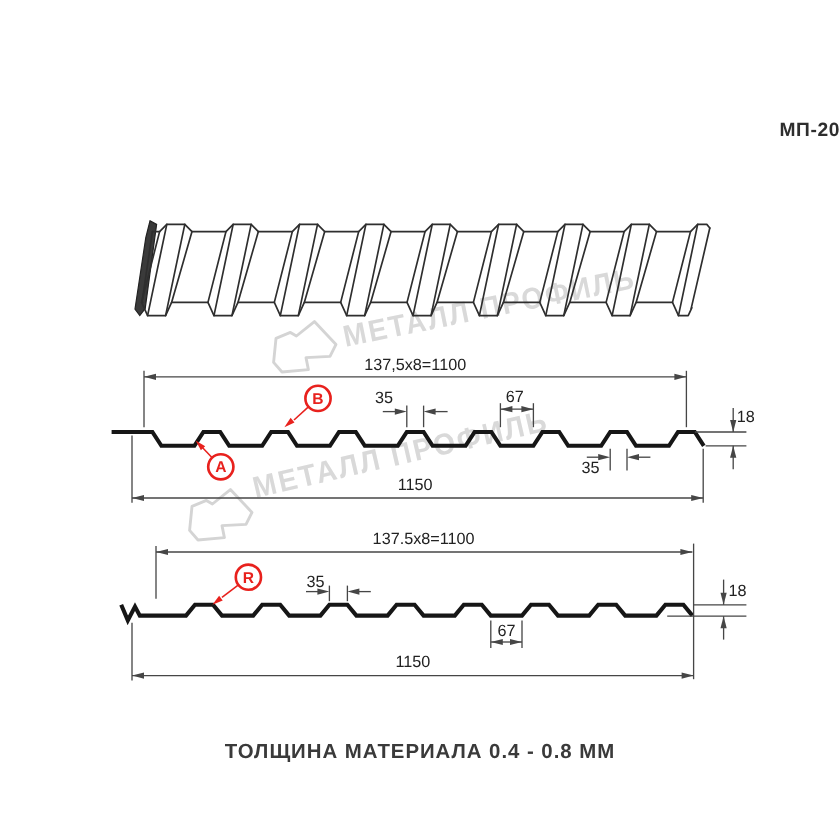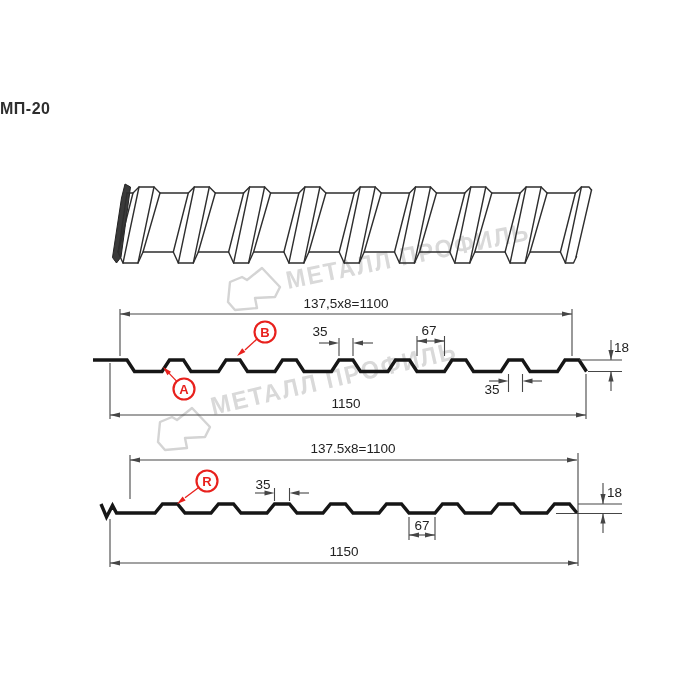--- a/index.html
+++ b/index.html
@@ -1,20 +1,20 @@
 <!DOCTYPE html>
 <html><head>
 <meta charset="utf-8">
 <style>
   html,body{margin:0;padding:0;background:#fff;}
   body{width:700px;height:700px;font-family:"Liberation Sans",sans-serif;}
   .page{position:relative;width:700px;height:700px;background:#fff;overflow:hidden;}
   .title{position:absolute;top:60px;left:0;width:100%;text-align:center;
          font-size:30px;font-weight:bold;letter-spacing:1.5px;color:#1b1b1b;}
-  .subtitle{position:absolute;top:100px;left:0;width:100%;text-align:left;
+  .subtitle{position:absolute;top:100px;left:0;width:100%;text-align:right;
          font-size:16px;font-weight:bold;letter-spacing:.5px;color:#2e2e2e;}
   .footer{position:absolute;top:617px;left:0;width:100%;text-align:center;
          font-size:17px;font-weight:bold;letter-spacing:.8px;color:#3a3a3a;}
   svg.draw{position:absolute;left:0;top:0;}
   .dim{stroke:#464646;stroke-width:1.1;fill:none;}
   .dimfill{fill:#464646;stroke:none;}
   .prof{stroke:#161616;stroke-width:3.4;fill:none;stroke-linejoin:miter;}
   .p3d{stroke:#2e2e2e;stroke-width:1.4;fill:none;stroke-linejoin:round;stroke-linecap:round;}
   .darkfill{fill:#3a3a3a;stroke:#222;stroke-width:1;}
   .dimtxt{font-size:13.5px;fill:#222;}
@@ -172,13 +172,14 @@
       <text class="dimtxt mid" x="353" y="453">137.5x8=1100</text>
       <text class="dimtxt mid" x="263" y="489">35</text>
       <text class="dimtxt mid" x="422" y="530">67</text>
       <text class="dimtxt" x="607" y="497">18</text>
       <text class="dimtxt mid" x="344" y="556">1150</text>
       <circle class="redc" cx="207" cy="481" r="10.5"></circle>
       <text class="redtxt" x="207" y="485.5">R</text>
     </g>
   </svg>
 
+  <div class="footer">ТОЛЩИНА МАТЕРИАЛА 0.4 - 0.8 ММ</div>
 </div>
 
 </body></html>

